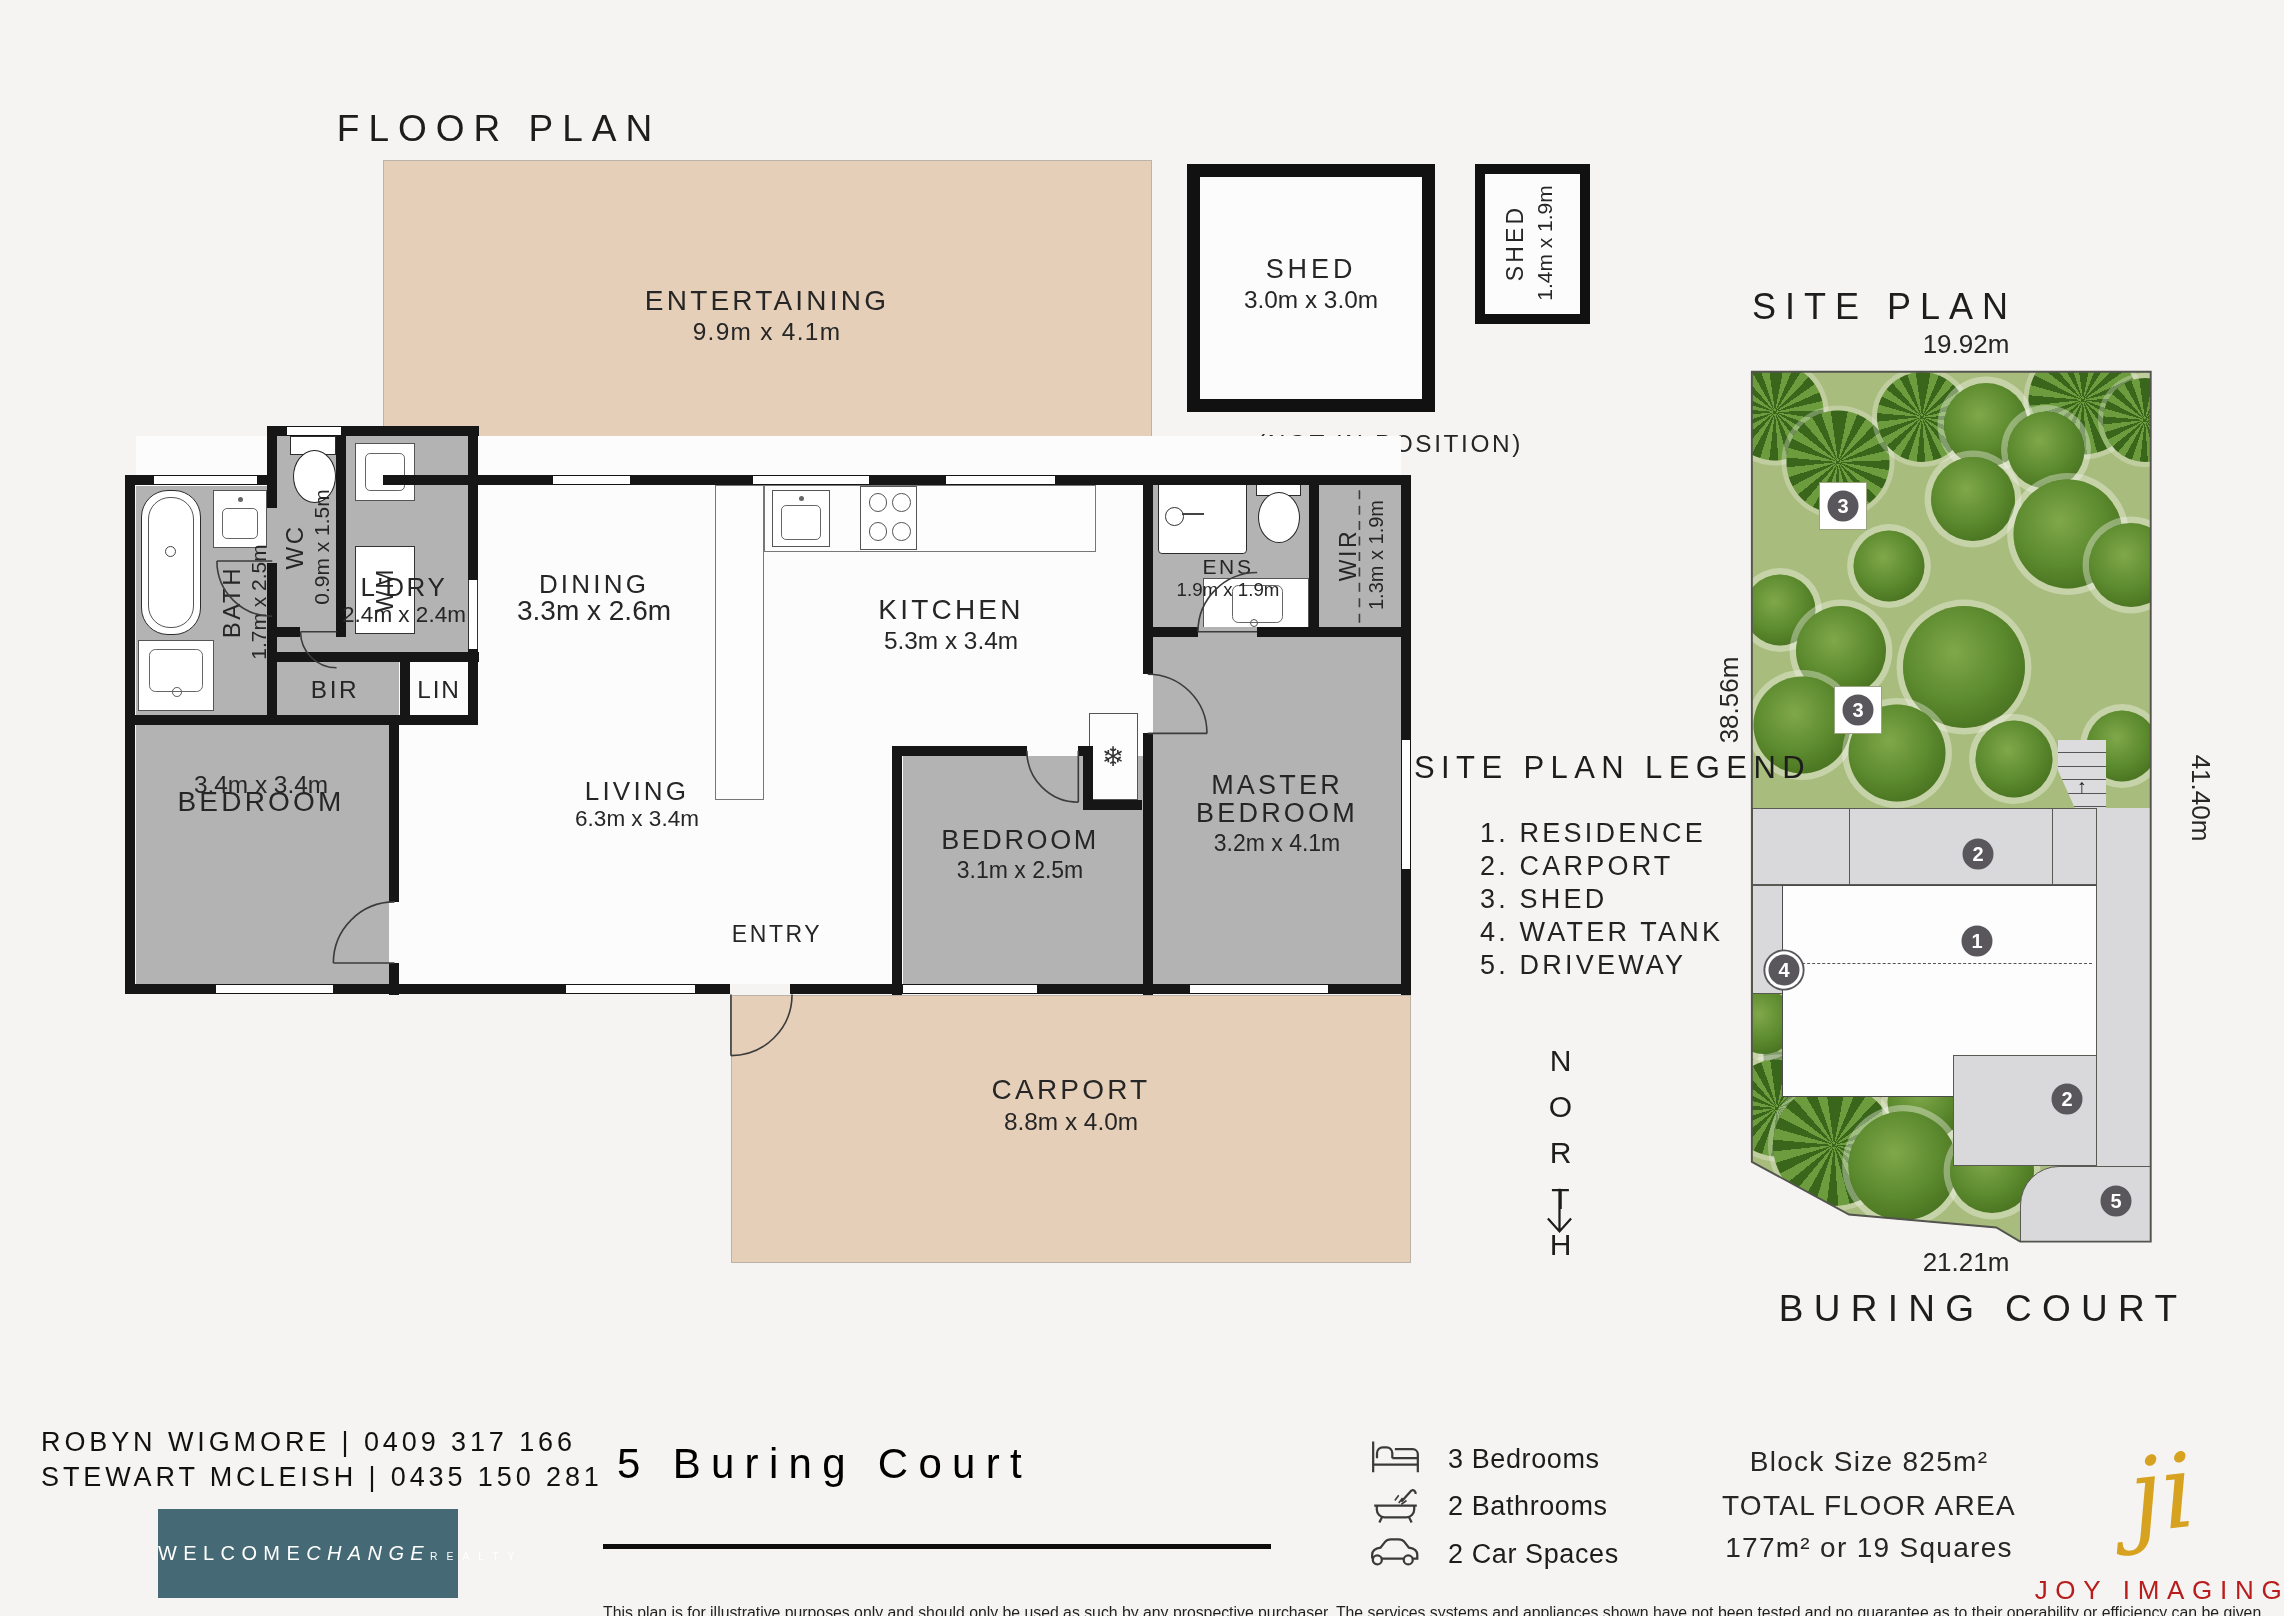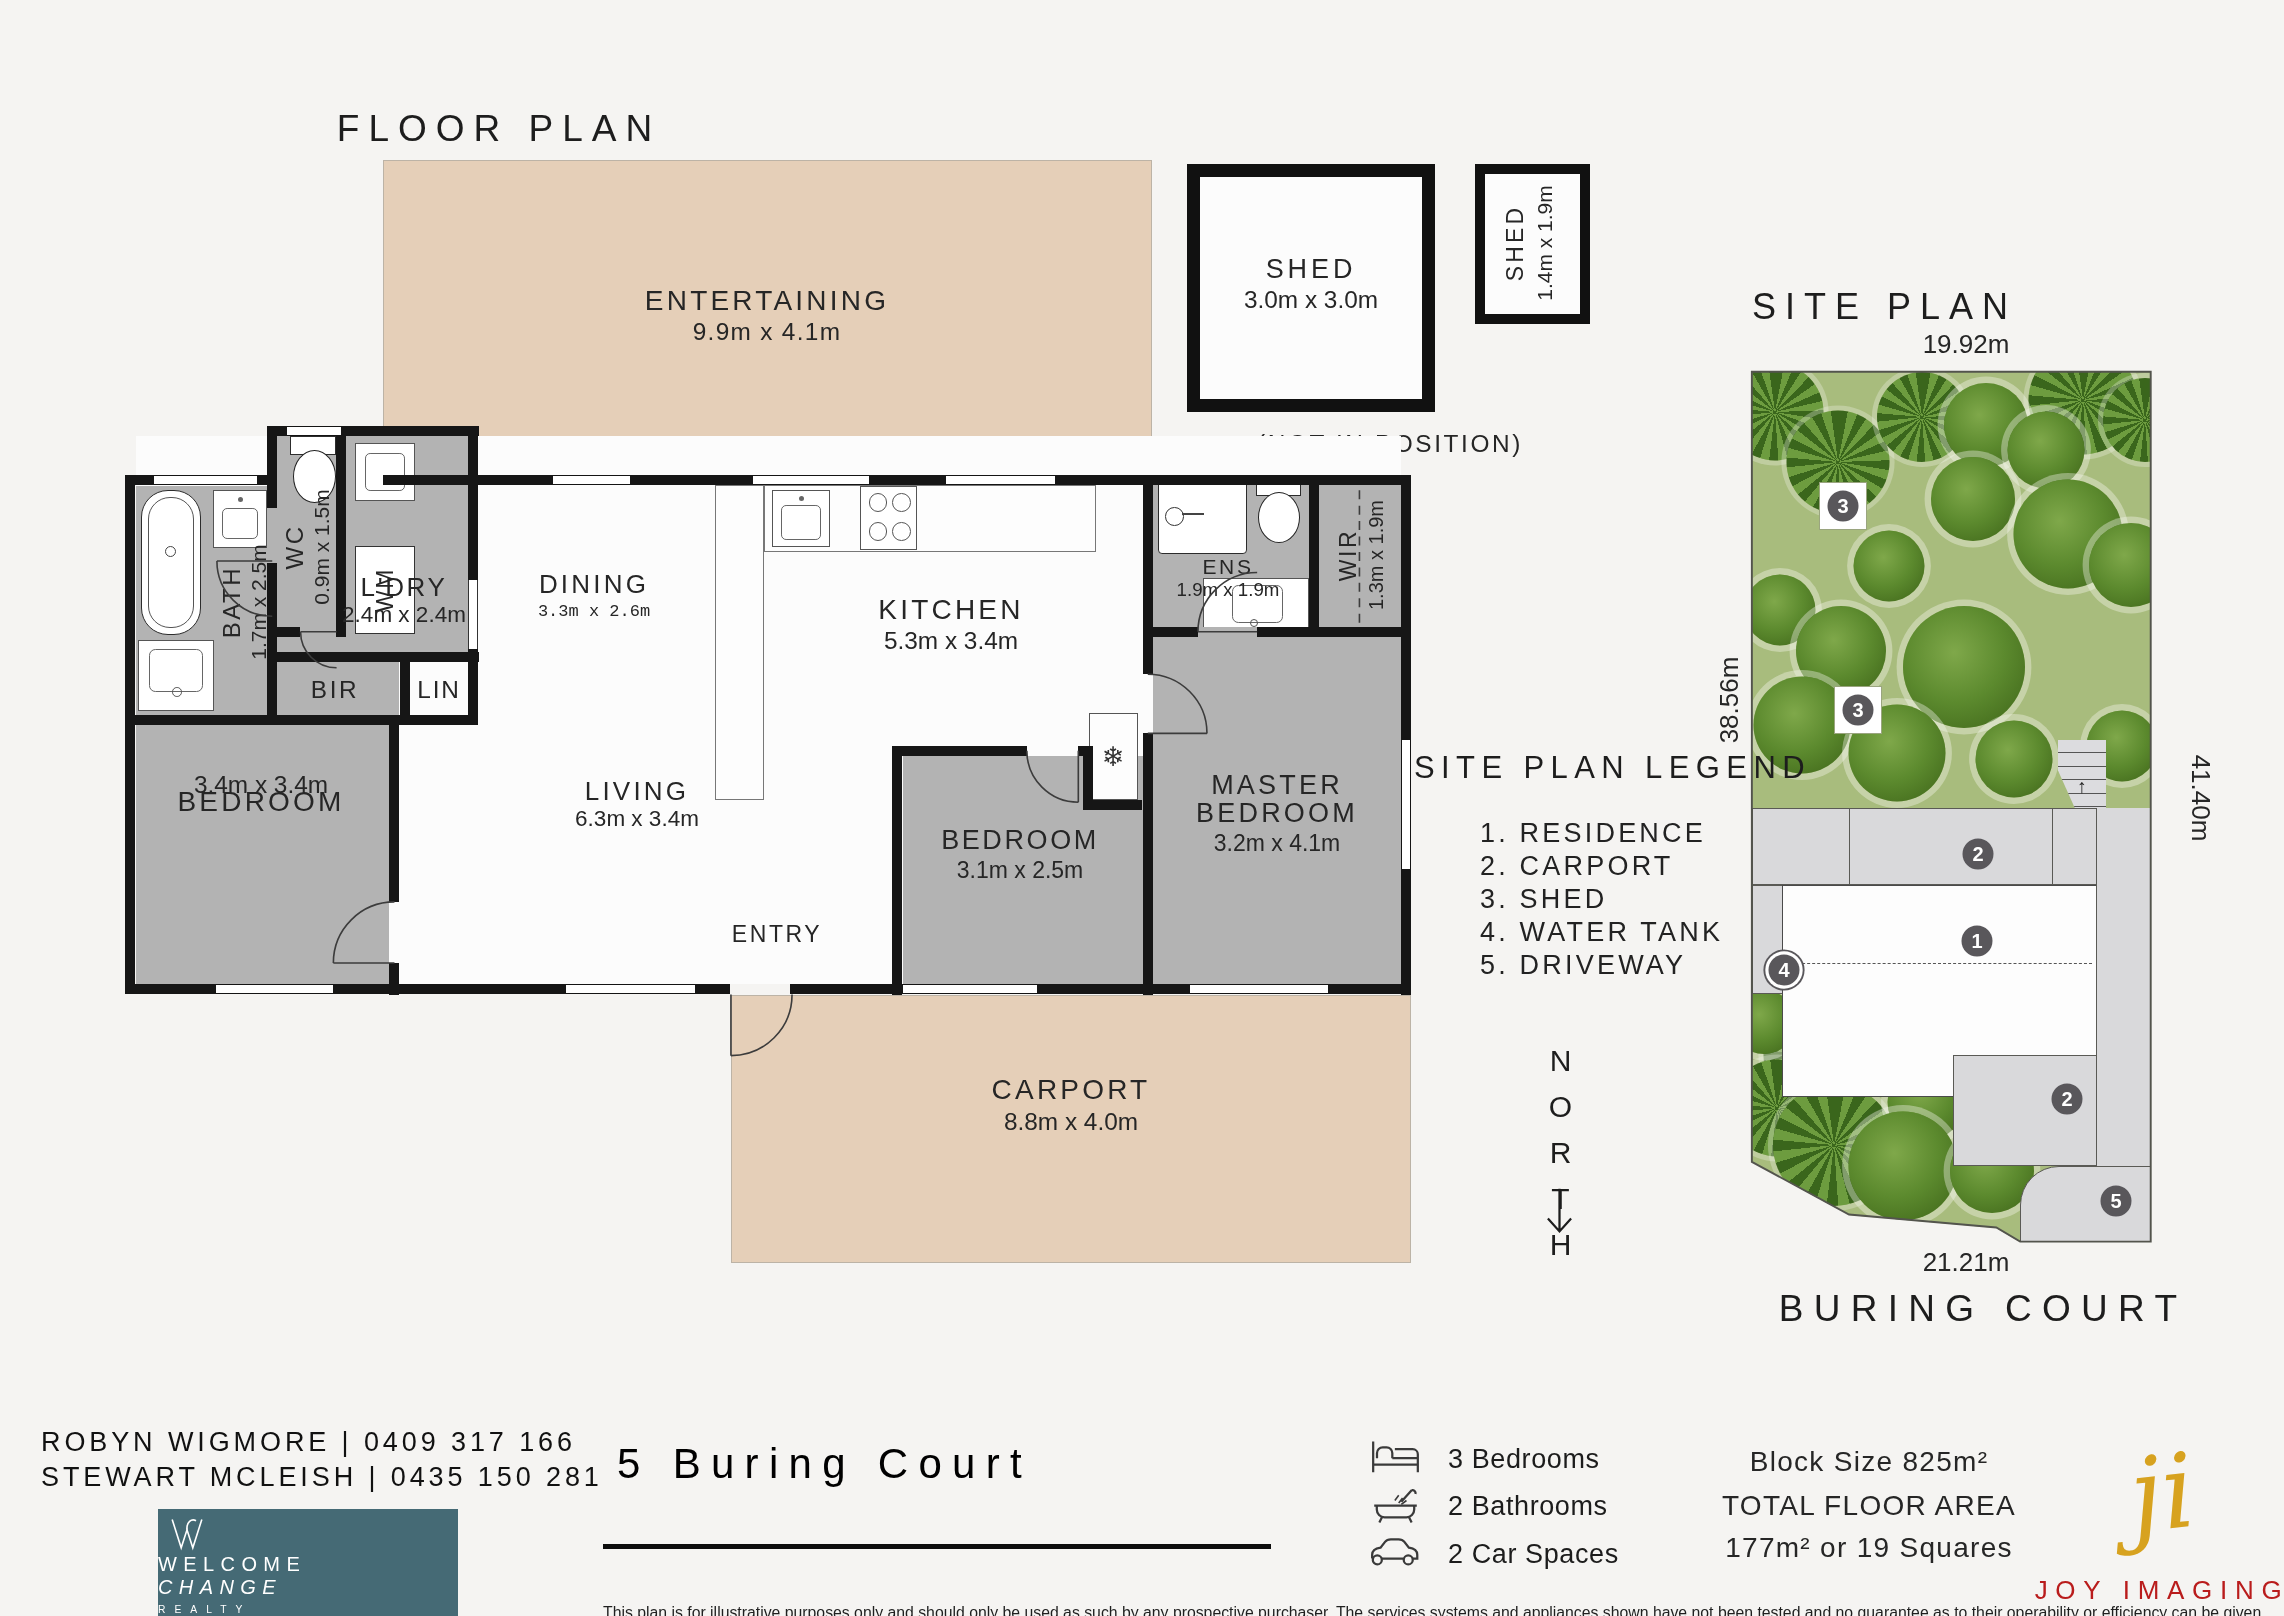--- a/index.html
+++ b/index.html
@@ -151,21 +151,21 @@
   <div class="rl rot" style="left:259px;top:602px;font-size:21px;">1.7m x 2.5m</div>
   <div class="rl rot" style="left:295px;top:547px;font-size:24px;letter-spacing:2.6px;">WC</div>
   <div class="rl rot" style="left:322px;top:547px;font-size:21px;">0.9m x 1.5m</div>
   <div class="rl" style="left:404px;top:587px;font-size:26px;letter-spacing:2.6px;">L'DRY</div>
   <div class="rl" style="left:404px;top:615px;font-size:22.5px;">2.4m x 2.4m</div>
   <div class="rl" style="left:335px;top:690px;font-size:24.4px;letter-spacing:2.6px;">BIR</div>
   <div class="rl" style="left:439px;top:690px;font-size:24.4px;letter-spacing:1.9px;">LIN</div>
   <div class="rl" style="left:261px;top:802px;font-size:28px;letter-spacing:3.2px;">BEDROOM</div>
   <div class="rl" style="left:261px;top:785px;font-size:24.4px;">3.4m x 3.4m</div>
   <div class="rl" style="left:594px;top:584px;font-size:26px;letter-spacing:3.2px;">DINING</div>
-  <div class="rl" style="left:594px;top:611px;font-size:17px;font-family:Liberation Mono, monospace;">3.3m x 2.6m</div>
+  <div class="rl" style="left:594px;top:611px;font-size:28px;">3.3m x 2.6m</div>
   <div class="rl" style="left:951px;top:610px;font-size:28px;letter-spacing:3.2px;">KITCHEN</div>
   <div class="rl" style="left:951px;top:641px;font-size:24.4px;">5.3m x 3.4m</div>
   <div class="rl" style="left:637px;top:791px;font-size:26px;letter-spacing:3.2px;">LIVING</div>
   <div class="rl" style="left:637px;top:819px;font-size:22.5px;">6.3m x 3.4m</div>
   <div class="rl" style="left:1020px;top:840px;font-size:27px;letter-spacing:2.6px;">BEDROOM</div>
   <div class="rl" style="left:1020px;top:870px;font-size:23px;">3.1m x 2.5m</div>
   <div class="rl" style="left:1277px;top:785px;font-size:27px;letter-spacing:3.2px;">MASTER</div>
   <div class="rl" style="left:1277px;top:813px;font-size:27px;letter-spacing:3.2px;">BEDROOM</div>
   <div class="rl" style="left:1277px;top:843px;font-size:23px;">3.2m x 4.1m</div>
   <div class="rl" style="left:1228px;top:567px;font-size:21px;letter-spacing:2.6px;">ENS</div>
@@ -259,21 +259,21 @@
       <path d="M423 872 H337 M337 872 A86 86 0 0 0 423 958"></path>
       <path d="M523 982 H467 M467 982 A56 56 0 0 0 523 1038"></path>
       <path d="M2113 762 V974" stroke-dasharray="14 10"></path>
     </g>
     <polygon points="2723,578 3343,578 3343,1930 3140,1930 3103,1908 2874,1888 2723,1806" fill="none" stroke="#53544d" stroke-width="3"></polygon>
   </svg>
 
   <div class="abs" style="left:41px;top:1427px;font-size:27px;letter-spacing:3.9px;color:#111;">ROBYN WIGMORE | 0409 317 166</div>
   <div class="abs" style="left:41px;top:1462px;font-size:27px;letter-spacing:3.9px;color:#111;">STEWART MCLEISH | 0435 150 281</div>
 
-  <div class="abs" style="left:158px;top:1509px;width:300px;height:107px;background:#456a75;color:#fff;display:flex;flex-direction:column;align-items:flex-start;justify-content:flex-start;">
+  <div class="abs" style="left:158px;top:1509px;width:300px;height:89px;background:#456a75;color:#fff;display:flex;flex-direction:row;align-items:center;justify-content:flex-start;">
     <svg width="58" height="40" viewBox="0 0 90 62" style="margin-top:3.9px;">
       <path d="M22 10 L36 54 L45 26 L54 54 L68 10" stroke="#fff" stroke-width="2.5" fill="none"></path>
       <path d="M45 26 C44 14 52 8 59 12" stroke="#fff" stroke-width="2.5" fill="none"></path>
     </svg>
     <div style="font-size:20px;letter-spacing:6.4px;font-weight:300;">WELCOME</div>
     <div style="font-size:20px;letter-spacing:6.4px;font-weight:300;font-style:italic;">CHANGE</div>
     <div style="font-size:10.3px;letter-spacing:9px;margin-top:5.1px;font-weight:300;">REALTY</div>
   </div>
 
   <div class="abs thin" style="left:617px;top:1440px;font-size:42px;letter-spacing:10.3px;color:#000;">5 Buring Court</div>

